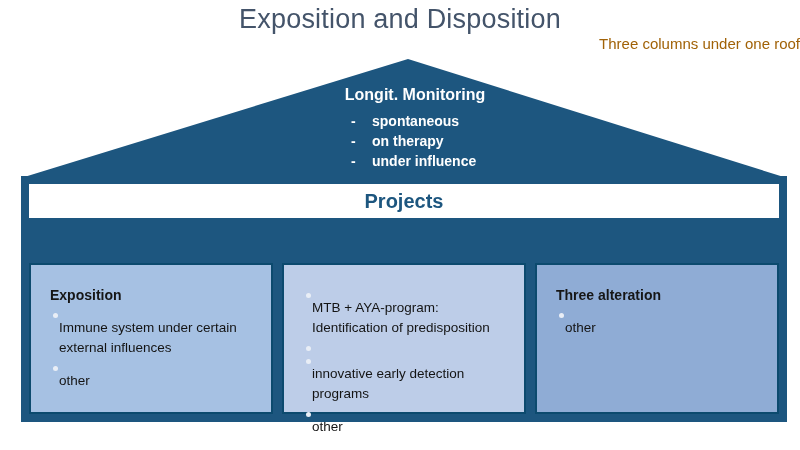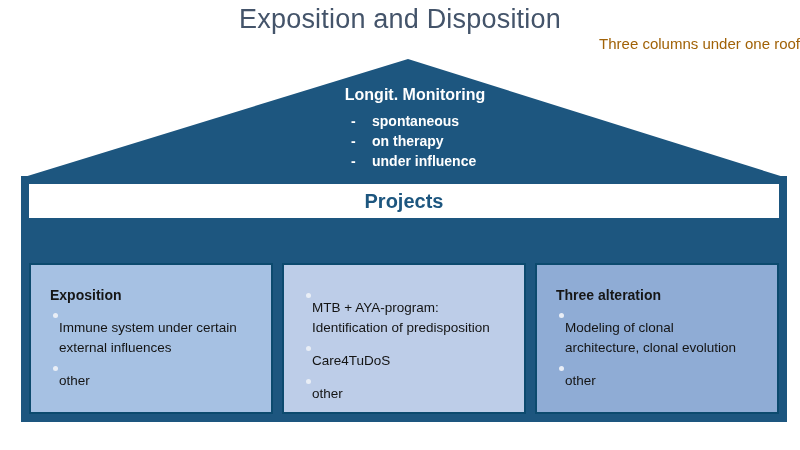--- a/index.html
+++ b/index.html
@@ -108,35 +108,34 @@
     </div>
 
     <div class="col col-1">
       <div class="bullet">
         <span class="dot"></span>
         <span class="btext">MTB + AYA-program:
 Identification of predisposition</span>
       </div>
       <div class="bullet">
         <span class="dot"></span>
-        <span class="btext">Care4TuDoS</span>
+      </div>
+      <div class="bullet">
+        <span class="dot"></span>
+        <span class="btext">innovative early detection
+programs</span>
       </div>
       <div class="bullet">
         <span class="dot"></span>
         <span class="btext">other</span>
       </div>
     </div>
 
     <div class="col col-2">
       <div class="col-header">Three alteration</div>
       <div class="bullet">
         <span class="dot"></span>
-        <span class="btext">Modeling of clonal
-architecture, clonal evolution</span>
-      </div>
-      <div class="bullet">
-        <span class="dot"></span>
         <span class="btext">other</span>
       </div>
     </div>
 
   </div>
 </div>
 
 </body></html>

